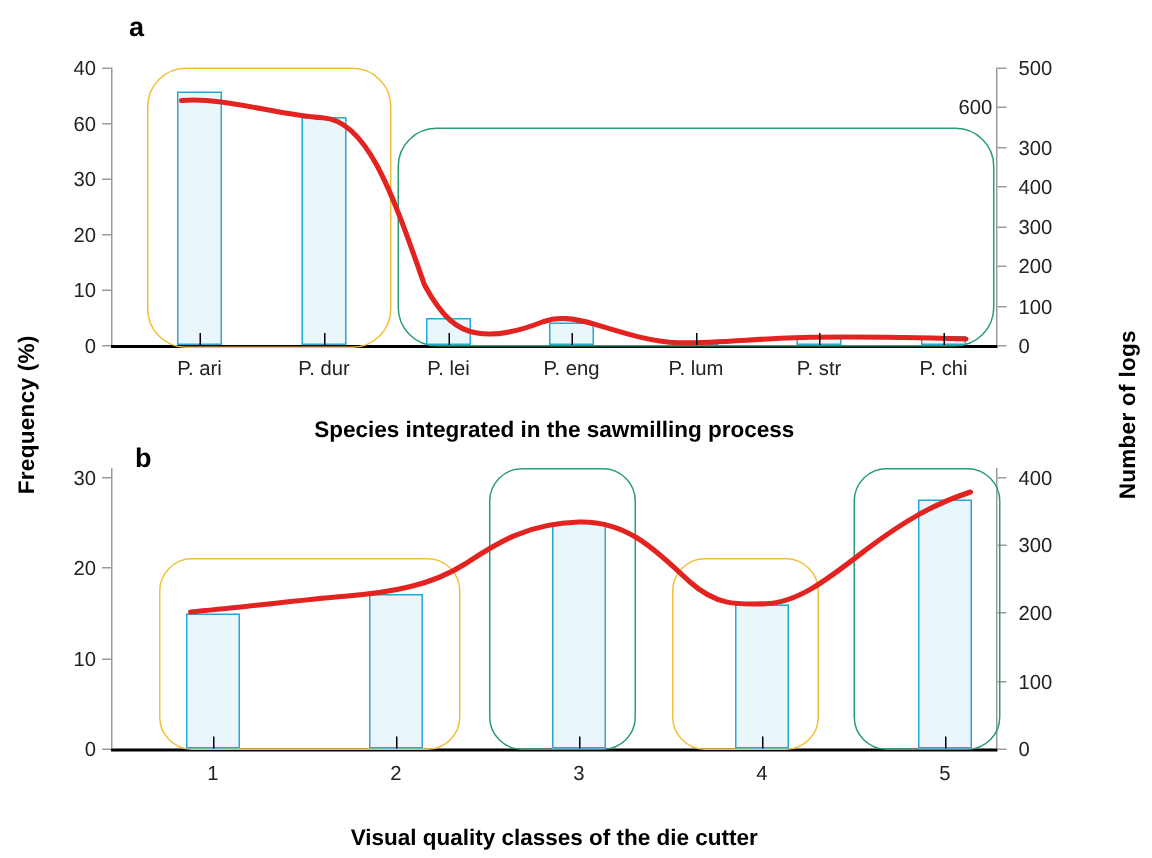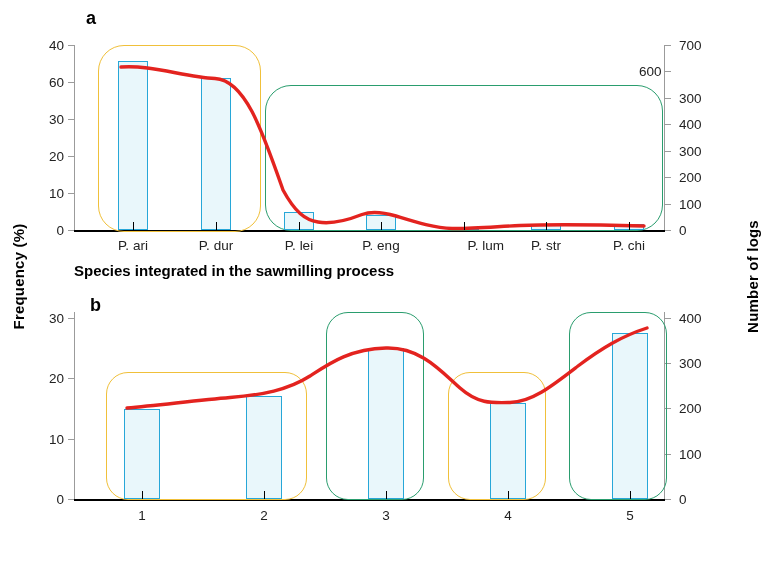--- a/index.html
+++ b/index.html
@@ -42,22 +42,23 @@
 
   .xticklabel{
     position:absolute;font-size:13.5px;color:#222;white-space:nowrap;
     text-align:center;font-family:"Liberation Sans",sans-serif;
   }
   .xticklabel.italic{}
   .xtickmark{position:absolute;background:#000;width:1.2px;}
 
   .x-axis-title{
     position:absolute;font-weight:bold;font-size:15px;color:#000;
-    text-align:left;white-space:nowrap;
+    text-align:center;white-space:nowrap;
     font-family:"Liberation Sans",sans-serif;
+    margin-top:16px;
   }
 
   
   .bar{position:absolute;background:#e9f7fb;border:1.3px solid #27a7d8;
        box-sizing:border-box;}
 
   
   .group-box{position:absolute;box-sizing:border-box;background:transparent;}
 
   
@@ -97,21 +98,21 @@
 
     <div class="tick" style="left:665px;top:45px;"></div>
     <div class="tick" style="left:665px;top:71px;"></div>
     <div class="tick" style="left:665px;top:98px;"></div>
     <div class="tick" style="left:665px;top:124px;"></div>
     <div class="tick" style="left:665px;top:151px;"></div>
     <div class="tick" style="left:665px;top:177px;"></div>
     <div class="tick" style="left:665px;top:204px;"></div>
     <div class="tick" style="left:665px;top:230px;"></div>
 
-    <div class="ticklabel right" style="left:679px;top:38px;width:46px;">700</div>
+    <div class="ticklabel right" style="left:679px;top:38px;width:46px;">500</div>
     <div class="ticklabel right" style="left:639px;top:64px;width:46px;">600</div>
     <div class="ticklabel right" style="left:679px;top:91px;width:46px;">300</div>
     <div class="ticklabel right" style="left:679px;top:117px;width:46px;">400</div>
     <div class="ticklabel right" style="left:679px;top:144px;width:46px;">300</div>
     <div class="ticklabel right" style="left:679px;top:170px;width:46px;">200</div>
     <div class="ticklabel right" style="left:679px;top:197px;width:46px;">100</div>
     <div class="ticklabel right" style="left:679px;top:223px;width:46px;">0</div>
 
     <div class="group-box" style="left:98px;top:45px;width:163px;height:187px;
          border:1.4px solid #f0c03a;border-radius:26px;"></div>
@@ -142,21 +143,21 @@
     <div class="xtickmark" style="left:299px;top:222px;height:8px;"></div>
     <div class="xtickmark" style="left:381px;top:222px;height:8px;"></div>
     <div class="xtickmark" style="left:464px;top:222px;height:8px;"></div>
     <div class="xtickmark" style="left:546px;top:222px;height:8px;"></div>
     <div class="xtickmark" style="left:629px;top:222px;height:8px;"></div>
 
     <div class="xticklabel italic" style="left:93px;top:238px;width:80px;">P. ari</div>
     <div class="xticklabel italic" style="left:176px;top:238px;width:80px;">P. dur</div>
     <div class="xticklabel italic" style="left:259px;top:238px;width:80px;">P. lei</div>
     <div class="xticklabel italic" style="left:341px;top:238px;width:80px;">P. eng</div>
-    <div class="xticklabel italic" style="left:424px;top:238px;width:80px;text-align:right;">P. lum</div>
+    <div class="xticklabel italic" style="left:424px;top:238px;width:80px;">P. lum</div>
     <div class="xticklabel italic" style="left:506px;top:238px;width:80px;">P. str</div>
     <div class="xticklabel italic" style="left:589px;top:238px;width:80px;">P. chi</div>
 
     <div class="x-axis-title" style="left:74px;top:262px;width:591px;">Species integrated in the sawmilling process</div>
   </div>
 
   <div class="panel" id="panel-b">
 
     <div class="panel-letter" style="left:90px;top:9px;">b</div>
 
@@ -218,15 +219,16 @@
     <div class="xtickmark" style="left:386px;top:205px;height:8px;"></div>
     <div class="xtickmark" style="left:508px;top:205px;height:8px;"></div>
     <div class="xtickmark" style="left:630px;top:205px;height:8px;"></div>
 
     <div class="xticklabel" style="left:112px;top:222px;width:60px;">1</div>
     <div class="xticklabel" style="left:234px;top:222px;width:60px;">2</div>
     <div class="xticklabel" style="left:356px;top:222px;width:60px;">3</div>
     <div class="xticklabel" style="left:478px;top:222px;width:60px;">4</div>
     <div class="xticklabel" style="left:600px;top:222px;width:60px;">5</div>
 
+    <div class="x-axis-title" style="left:74px;top:248px;width:591px;">Visual quality classes of the die cutter</div>
   </div>
 
 </div>
 
 </body></html>

